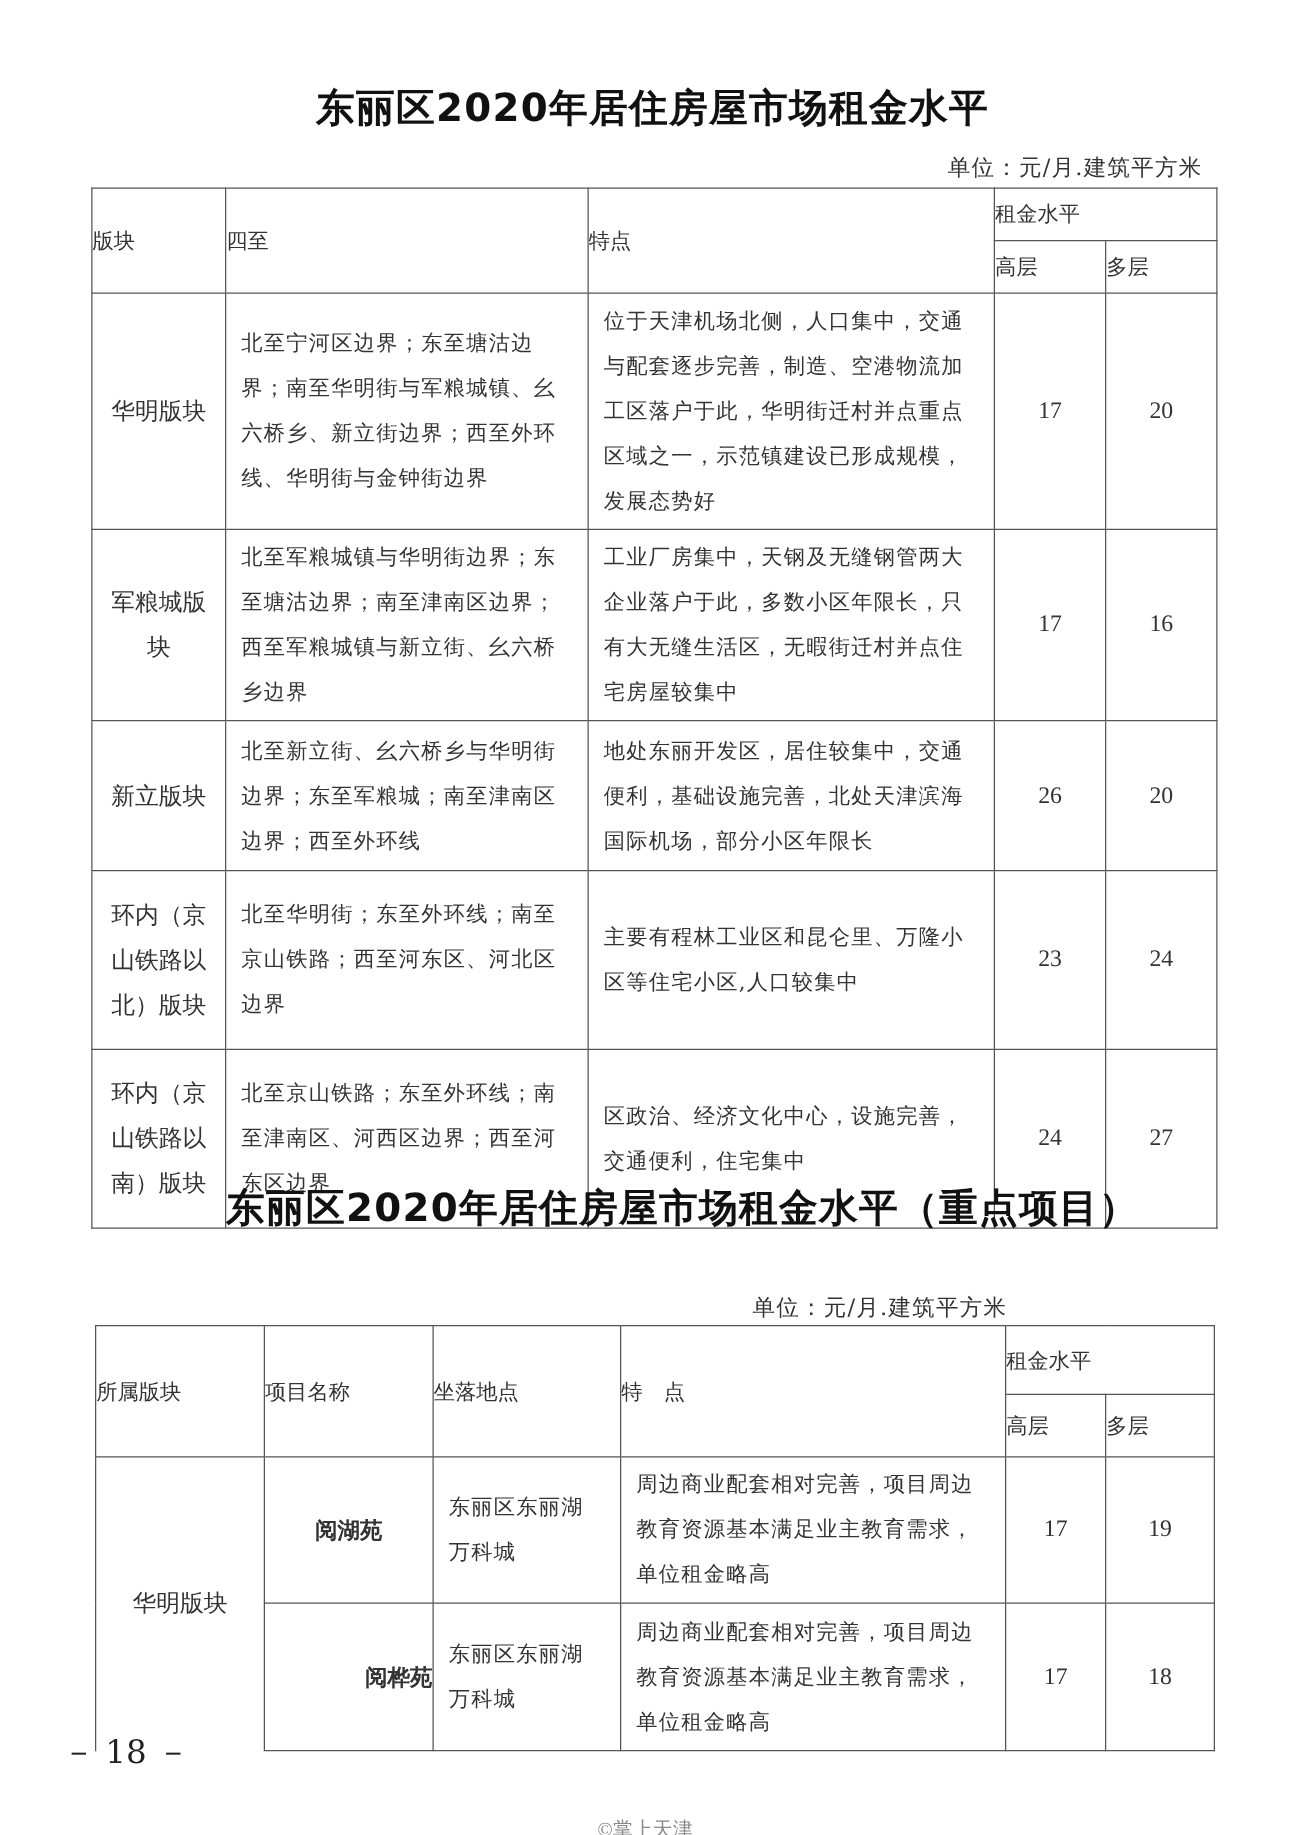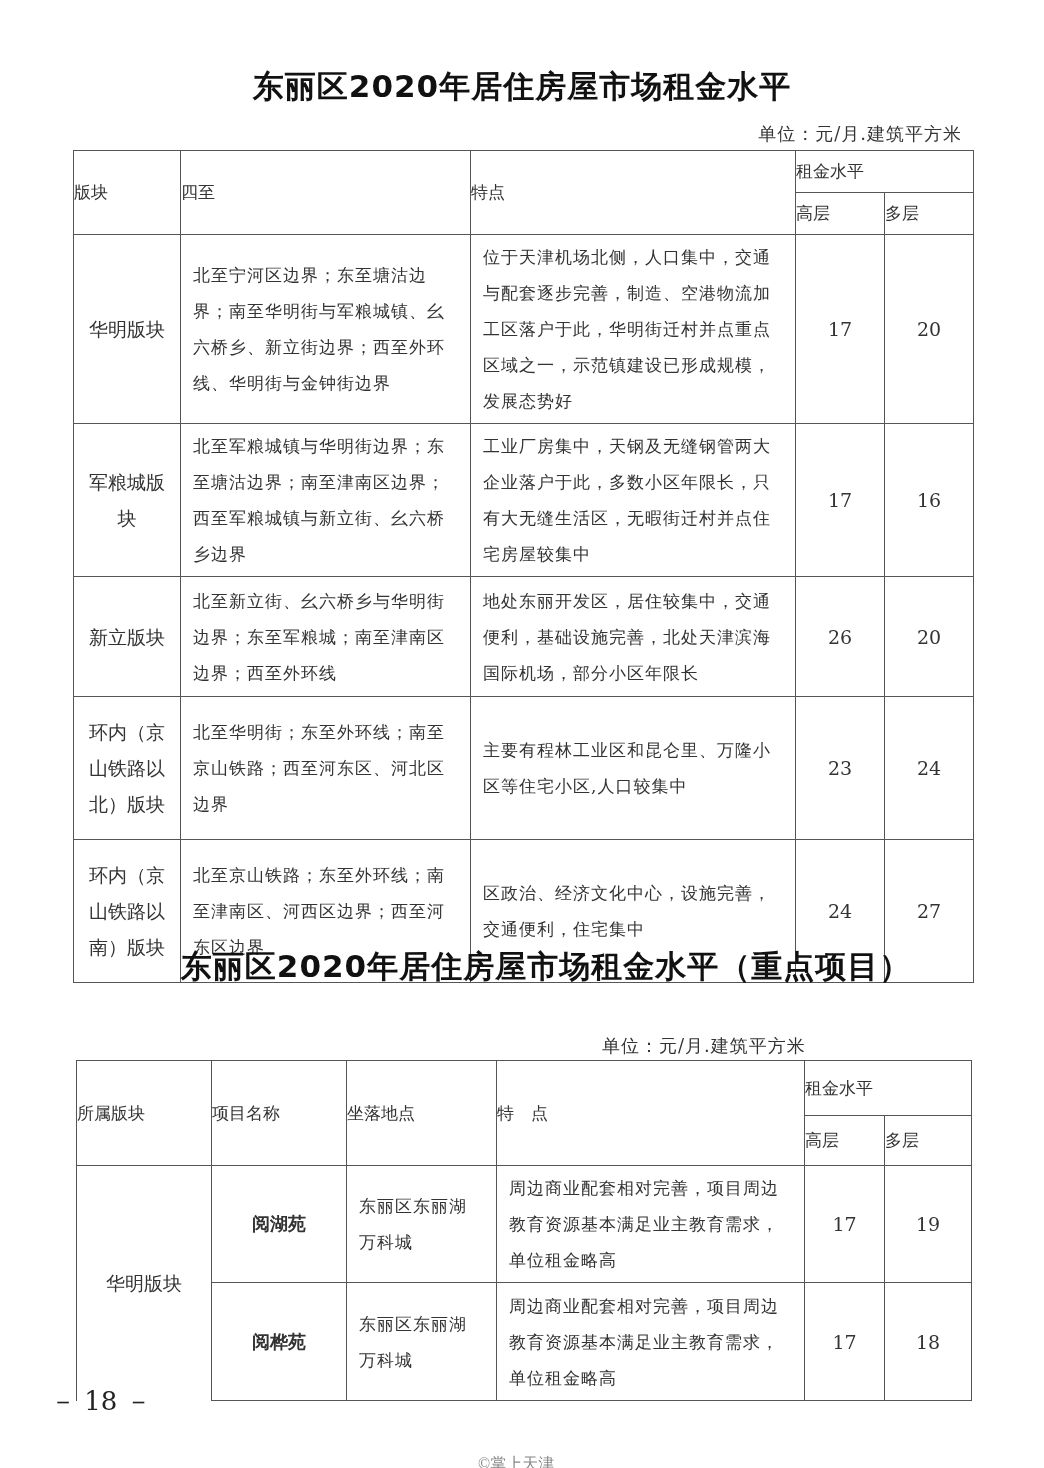--- a/index.html
+++ b/index.html
@@ -14,21 +14,21 @@
     }
     .unit { position: absolute; font-size: 18px; color: #333; letter-spacing: 1px; }
     table { position: absolute; border-collapse: collapse; table-layout: fixed; }
     td, th {
       border: 1.5px solid #555; font-weight: normal; font-size: 17px; color: #333;
       vertical-align: middle; padding: 0;
     }
     th { text-align: left; font-size: 17px; }
     .txt { text-align: left; padding: 4px 12px; line-height: 36px; letter-spacing: 1px; }
     .ctr { text-align: center; font-weight: bold; }
-    .num { text-align: center; font-size: 19px; }
+    .num { text-align: center; font-size: 19px; font-family: Liberation Serif, serif; }
     .blk { text-align: center; font-size: 19px; line-height: 36px; padding: 17px 10px; }
     .page-num { position: absolute; left: 50px; top: 1384px; font-size: 26px; color: #222; }
     .watermark { position: absolute; left: 478px; top: 1436px; font-size: 16px; color: #888;
       font-family: Liberation Serif, serif; margin-top: 18px; }
   </style>
 </head>
 <body>
 
 <div class="title" style="top:66px;">东丽区2020年居住房屋市场租金水平</div>
 <div class="unit" style="right:82px; top:122px;">单位：元/月.建筑平方米</div>
@@ -116,21 +116,21 @@
   </tr>
   <tr style="height:110px;">
     <td rowspan="2" class="blk" style="border-bottom:none;">华明版块</td>
     <td class="ctr" style="font-size:18px;">阅湖苑</td>
     <td class="txt">东丽区东丽湖万科城</td>
     <td class="txt">周边商业配套相对完善，项目周边教育资源基本满足业主教育需求，单位租金略高</td>
     <td class="num">17</td>
     <td class="num">19</td>
   </tr>
   <tr style="height:118px;">
-    <td class="ctr" style="font-size:18px;">阅桦苑</td>
+    <td class="ctr" style="font-size:18px;text-align:right;">阅桦苑</td>
     <td class="txt">东丽区东丽湖万科城</td>
     <td class="txt">周边商业配套相对完善，项目周边教育资源基本满足业主教育需求，单位租金略高</td>
     <td class="num">17</td>
     <td class="num">18</td>
   </tr>
 </tbody>
   </table>
 
 <div class="page-num">－ 18 －</div>
 <div class="watermark">©掌上天津</div>

